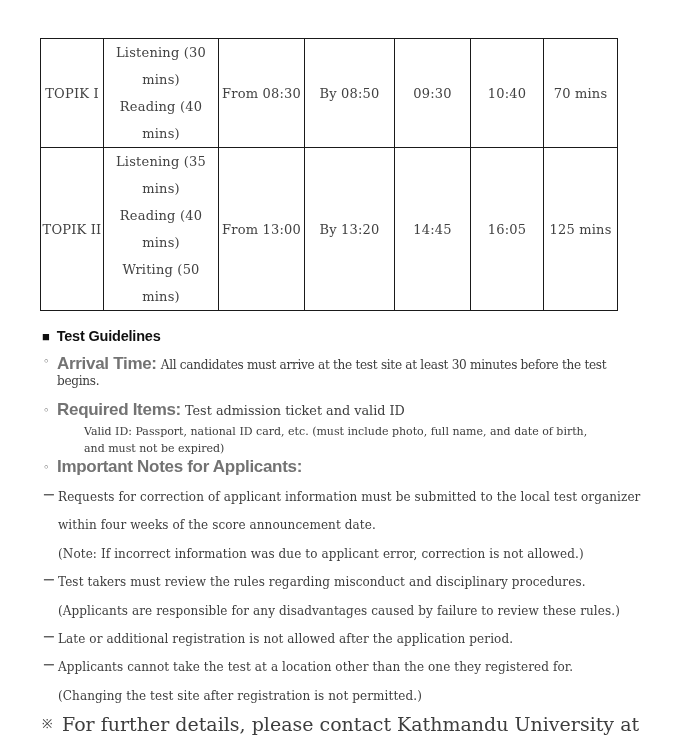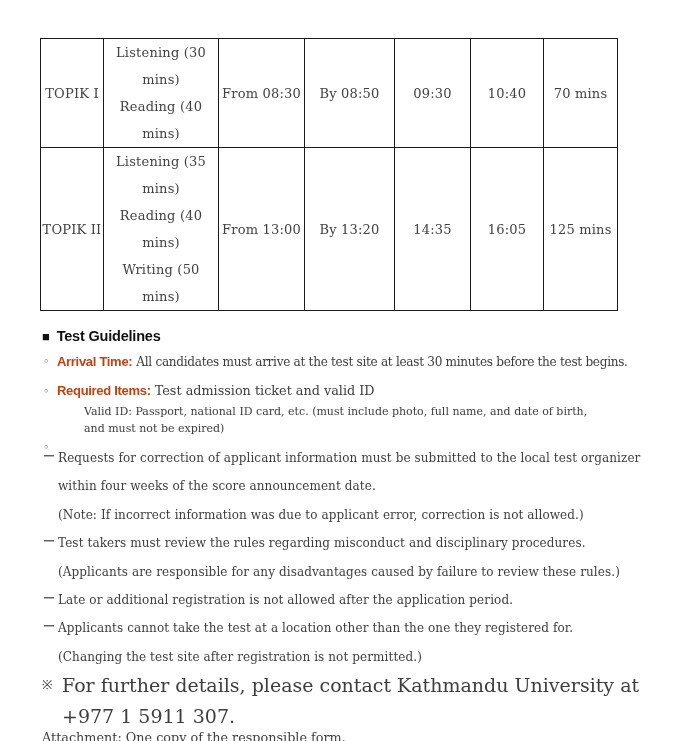--- a/index.html
+++ b/index.html
@@ -51,23 +51,23 @@
   .g-item .bullet {
     position: absolute;
     left: 1px;
     top: 1px;
     font-size: 11px;
     color: #4a4a4a;
   }
   .g-label {
     font-family: "Liberation Sans", sans-serif;
     font-weight: bold;
-    font-size: 13px;
+    font-size: 17px;
     letter-spacing: -0.3px;
-    color: #c2410c;
+    color: #737373;
     margin-right: 4px;
   }
   .item-arrival {
     margin-top: 9px;
     font-size: 12.1px;
     letter-spacing: -0.3px;
     margin-bottom: 14px;
   }
   .item-required { margin-top: 0; line-height: 16px; }
   .required-detail {
@@ -130,21 +130,21 @@
         <td>70 mins</td>
       </tr>
       <tr class="row-topik2">
         <td>TOPIK II</td>
         <td class="sections-cell">Listening (35
 mins)
 Reading (40 mins)
 Writing (50 mins)</td>
         <td>From 13:00</td>
         <td>By 13:20</td>
-        <td>14:35</td>
+        <td>14:45</td>
         <td>16:05</td>
         <td>125 mins</td>
       </tr>
     </tbody>
   </table>
 
   <div class="guidelines">
 
     <div class="section-heading">
       <span class="sq">■</span><span>Test Guidelines</span>
@@ -154,21 +154,21 @@
       <span class="bullet">◦</span><span class="g-label">Arrival Time:</span><span>All candidates must arrive at the test site at least 30 minutes before the test begins.</span>
     </div>
 
     <div class="g-item item-required">
       <span class="bullet">◦</span><span class="g-label">Required Items:</span><span>Test admission ticket and valid ID</span>
       <div class="required-detail">Valid ID: Passport, national ID card, etc. (must include photo, full name, and date of birth,
 and must not be expired)</div>
     </div>
 
     <div class="g-item item-notes-label">
-      <span class="bullet">◦</span>
+      <span class="bullet">◦</span><span class="g-label">Important Notes for Applicants:</span>
     </div>
 
     <div class="notes">
       <div class="note">
         <span class="dash">−</span>
         <span class="note-text">Requests for correction of applicant information must be submitted to the local test organizer
 within four weeks of the score announcement date.
 (Note: If incorrect information was due to applicant error, correction is not allowed.)</span>
       </div>
       <div class="note">

